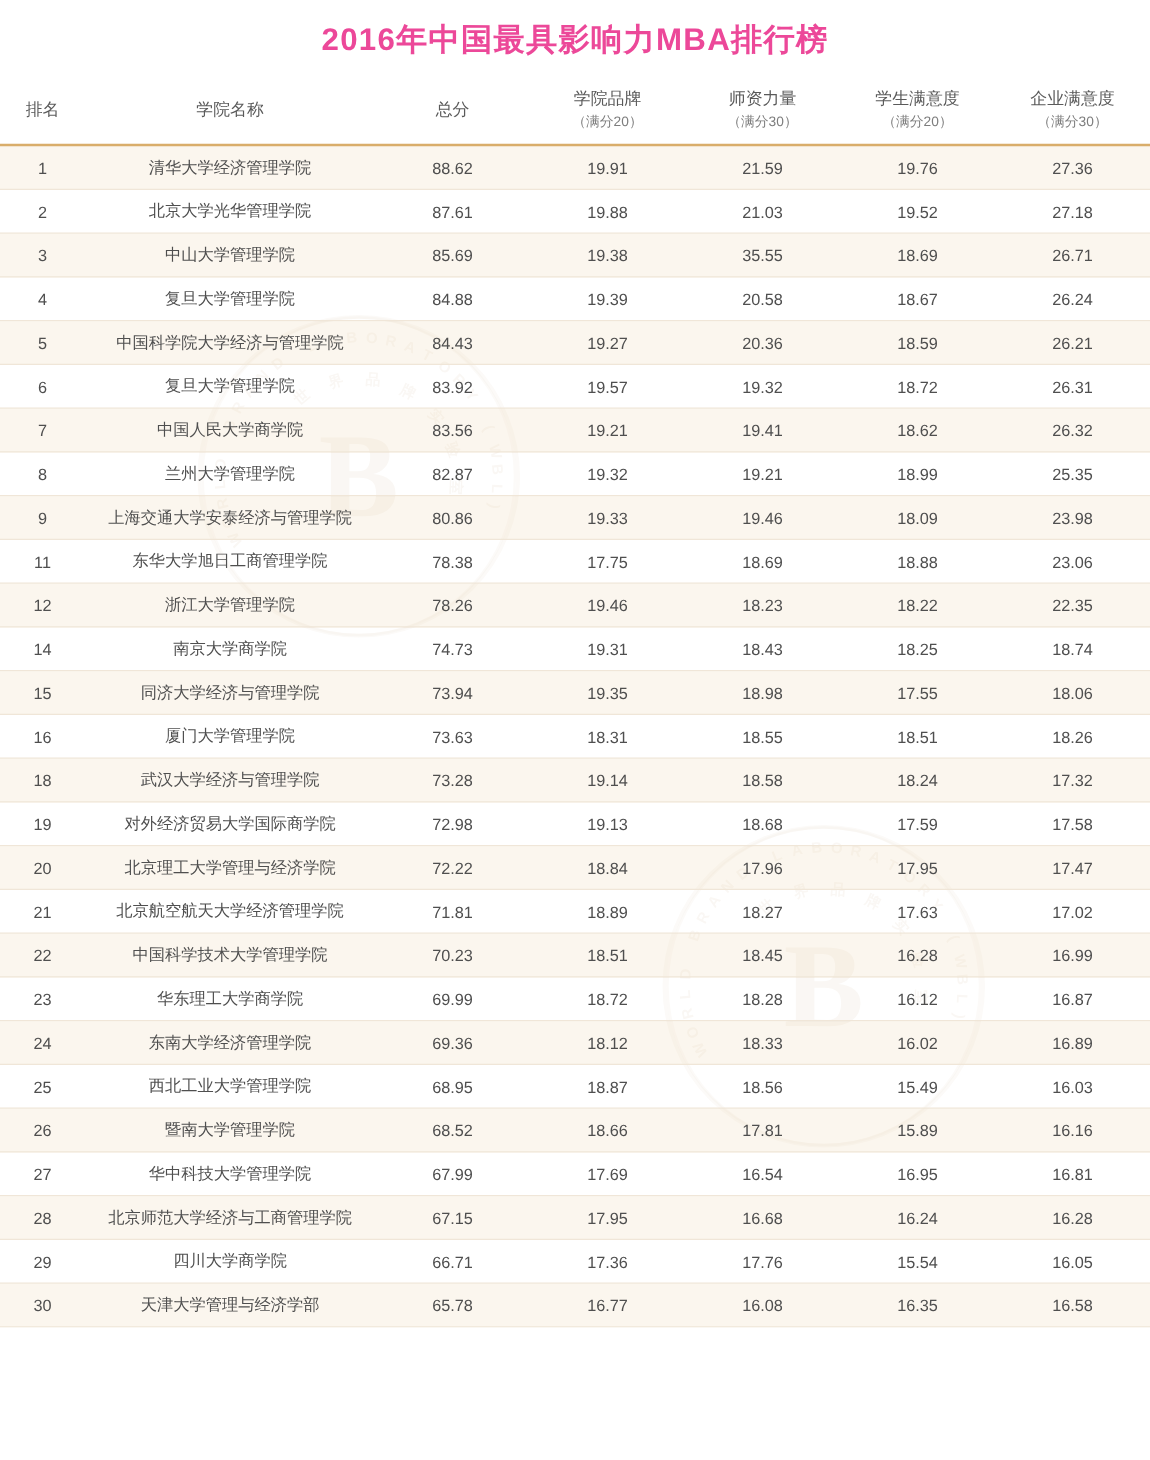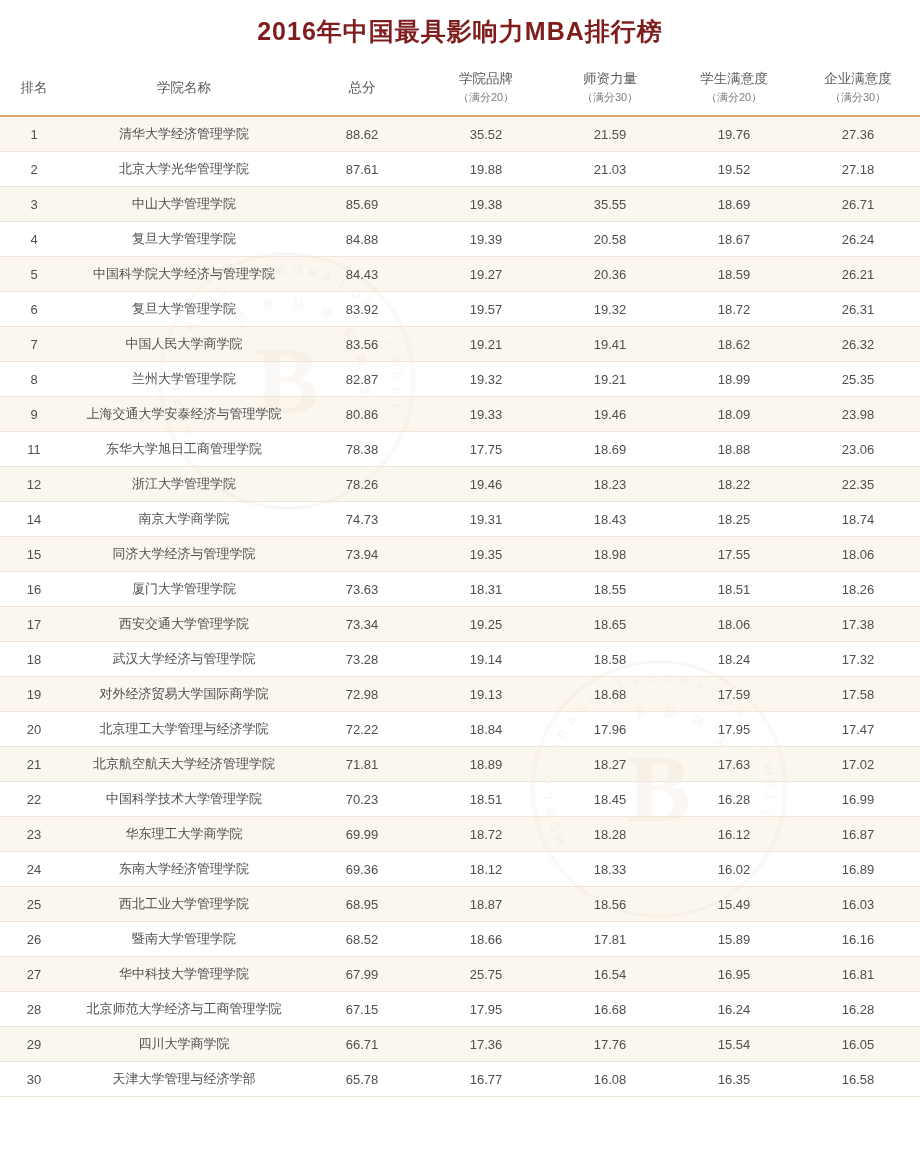--- a/index.html
+++ b/index.html
@@ -23,21 +23,21 @@
   
   .title-bar {
     height: 62px;
     display: flex;
     align-items: center;
     justify-content: center;
   }
   .title-text {
     font-size: 25px;
     font-weight: bold;
-    color: #7f1d1d;
+    color: #ec4899;
     letter-spacing: 1px;
   }
 
   
   .watermark {
     position: absolute;
     border-radius: 50%;
     border: 3px solid rgba(190, 160, 120, 0.20);
     color: rgba(190, 160, 120, 0.26);
     display: flex;
@@ -275,21 +275,21 @@
             <span class="th-main">企业满意度</span>
             <span class="th-sub">（满分30）</span>
           </th>
         </tr>
     </thead>
     <tbody>
         <tr>
           <td class="col-rank">1</td>
           <td class="col-name">清华大学经济管理学院</td>
           <td class="col-num">88.62</td>
-          <td class="col-num">35.52</td>
+          <td class="col-num">19.91</td>
           <td class="col-num">21.59</td>
           <td class="col-num">19.76</td>
           <td class="col-num">27.36</td>
         </tr>
         <tr>
           <td class="col-rank">2</td>
           <td class="col-name">北京大学光华管理学院</td>
           <td class="col-num">87.61</td>
           <td class="col-num">19.88</td>
           <td class="col-num">21.03</td>
@@ -398,29 +398,20 @@
         <tr>
           <td class="col-rank">16</td>
           <td class="col-name">厦门大学管理学院</td>
           <td class="col-num">73.63</td>
           <td class="col-num">18.31</td>
           <td class="col-num">18.55</td>
           <td class="col-num">18.51</td>
           <td class="col-num">18.26</td>
         </tr>
         <tr>
-          <td class="col-rank">17</td>
-          <td class="col-name">西安交通大学管理学院</td>
-          <td class="col-num">73.34</td>
-          <td class="col-num">19.25</td>
-          <td class="col-num">18.65</td>
-          <td class="col-num">18.06</td>
-          <td class="col-num">17.38</td>
-        </tr>
-        <tr>
           <td class="col-rank">18</td>
           <td class="col-name">武汉大学经济与管理学院</td>
           <td class="col-num">73.28</td>
           <td class="col-num">19.14</td>
           <td class="col-num">18.58</td>
           <td class="col-num">18.24</td>
           <td class="col-num">17.32</td>
         </tr>
         <tr>
           <td class="col-rank">19</td>
@@ -491,21 +482,21 @@
           <td class="col-num">68.52</td>
           <td class="col-num">18.66</td>
           <td class="col-num">17.81</td>
           <td class="col-num">15.89</td>
           <td class="col-num">16.16</td>
         </tr>
         <tr>
           <td class="col-rank">27</td>
           <td class="col-name">华中科技大学管理学院</td>
           <td class="col-num">67.99</td>
-          <td class="col-num">25.75</td>
+          <td class="col-num">17.69</td>
           <td class="col-num">16.54</td>
           <td class="col-num">16.95</td>
           <td class="col-num">16.81</td>
         </tr>
         <tr>
           <td class="col-rank">28</td>
           <td class="col-name">北京师范大学经济与工商管理学院</td>
           <td class="col-num">67.15</td>
           <td class="col-num">17.95</td>
           <td class="col-num">16.68</td>

